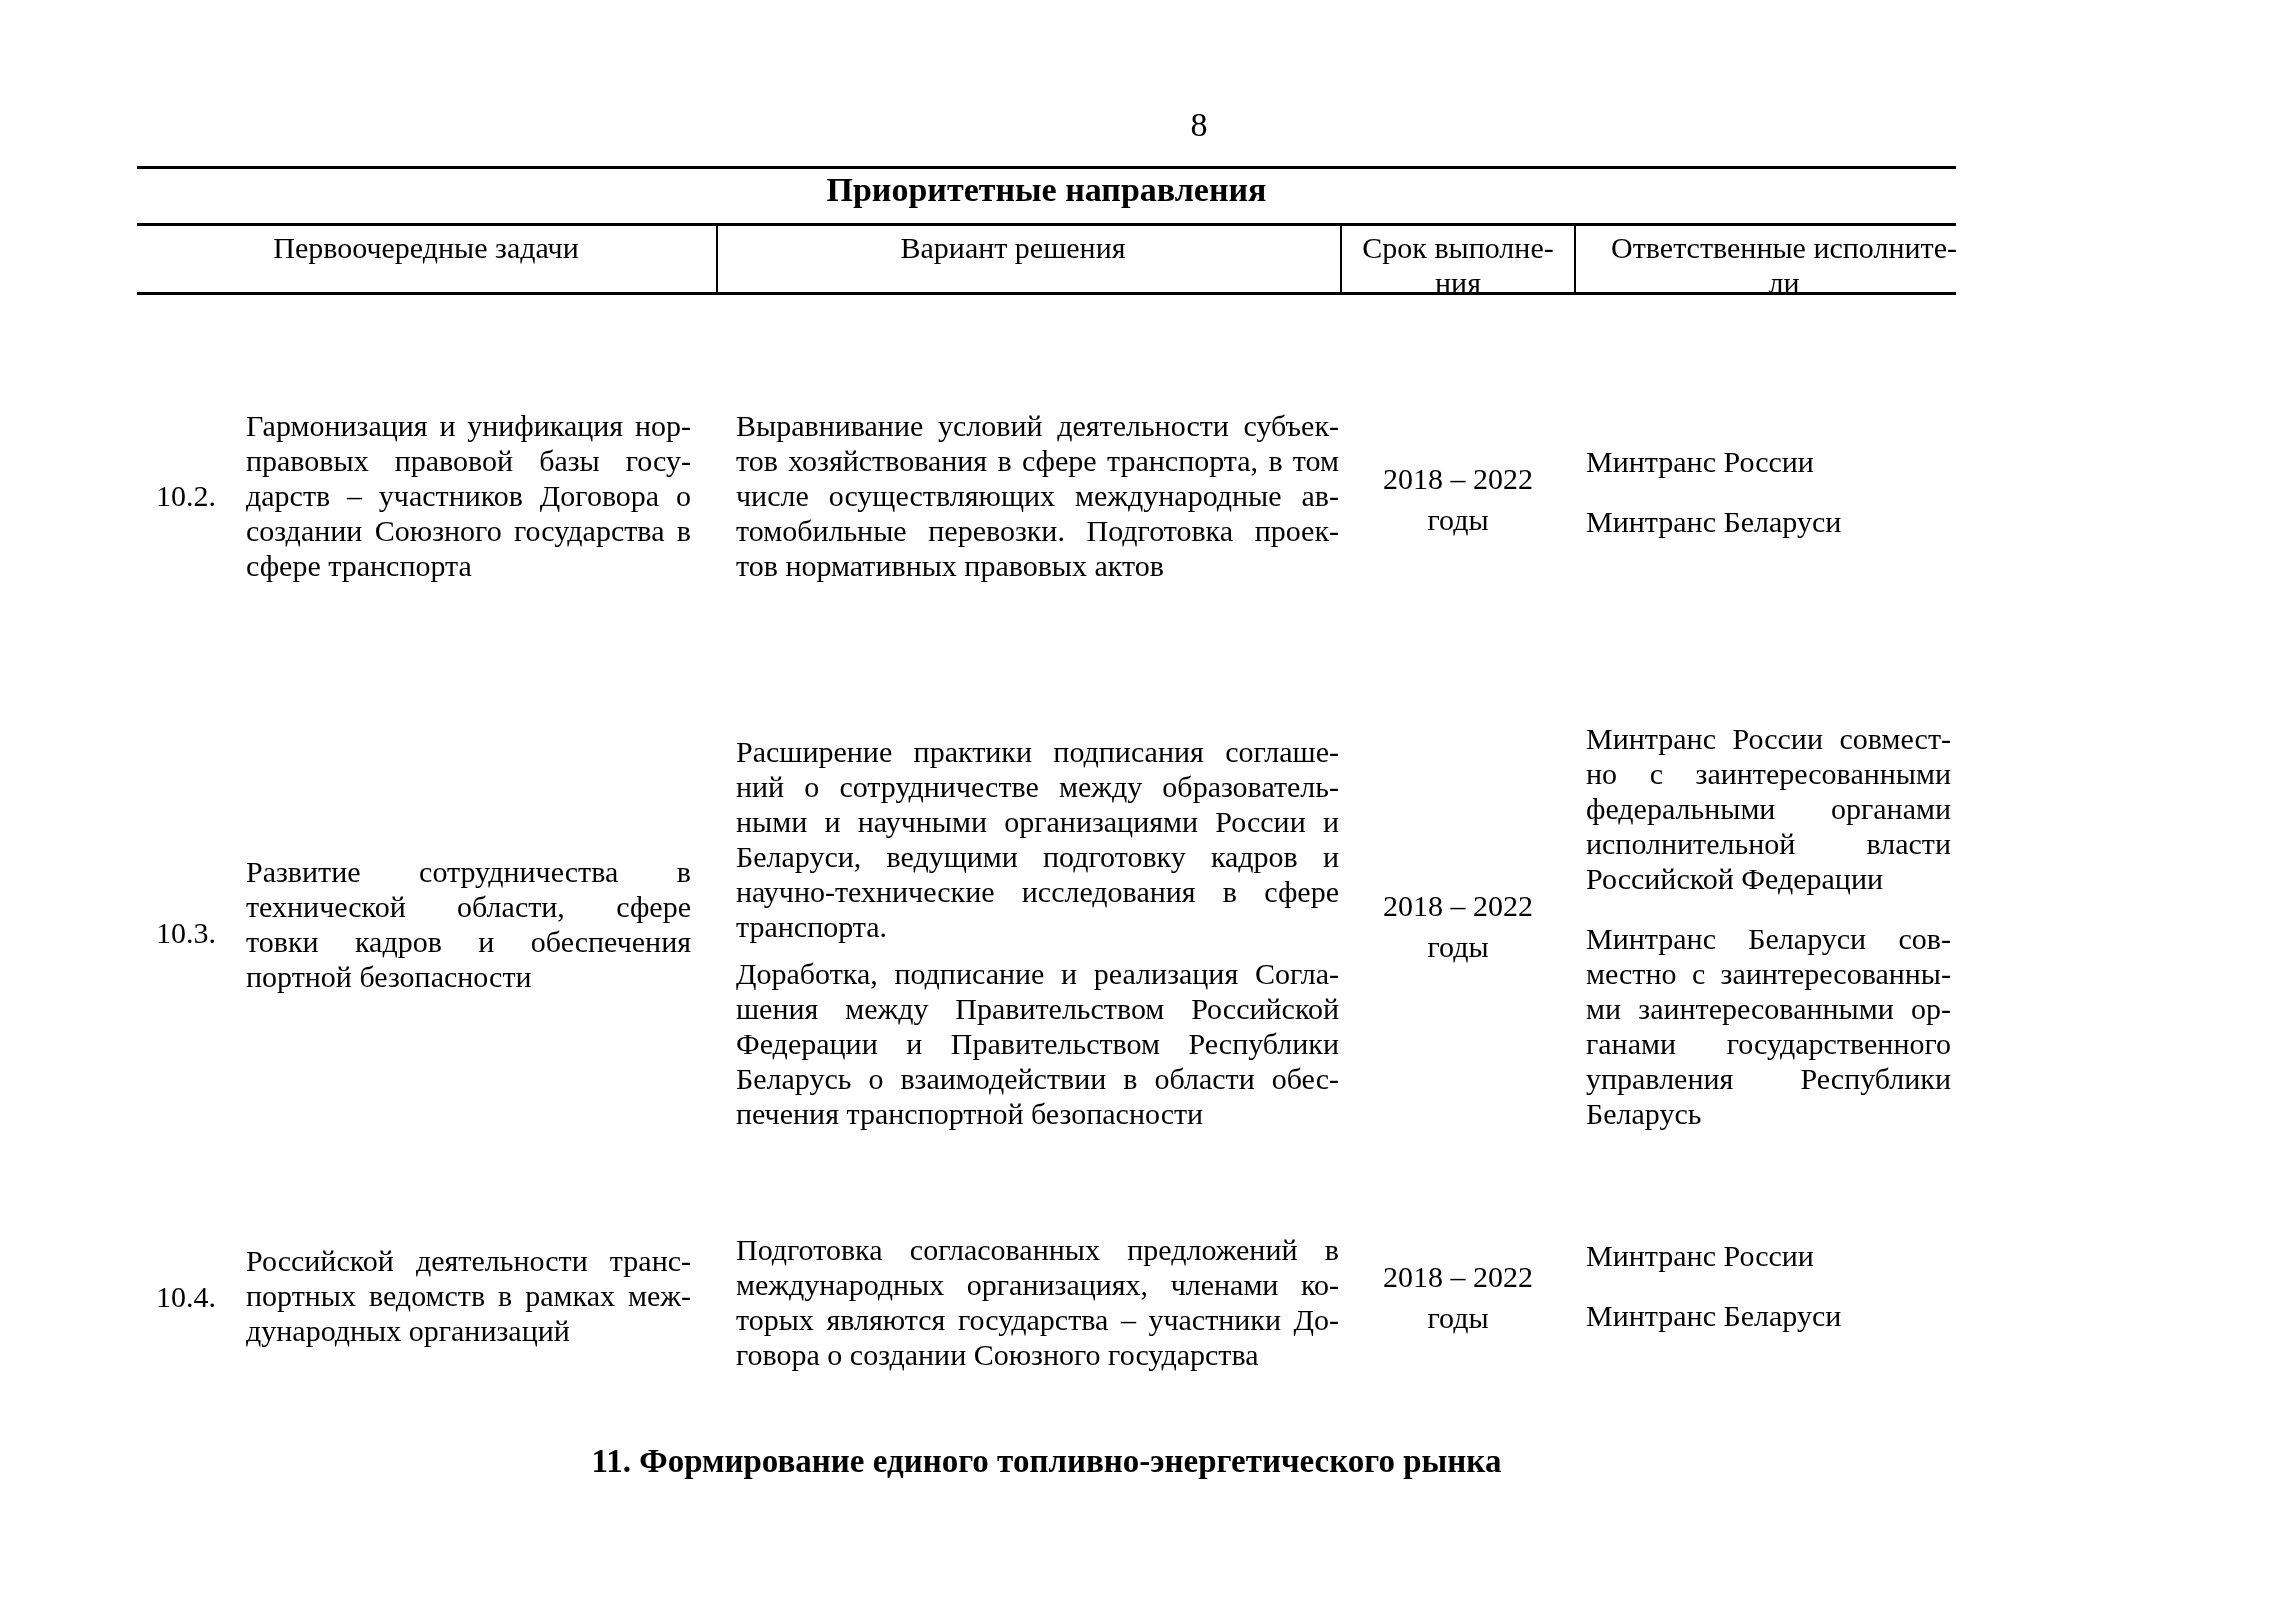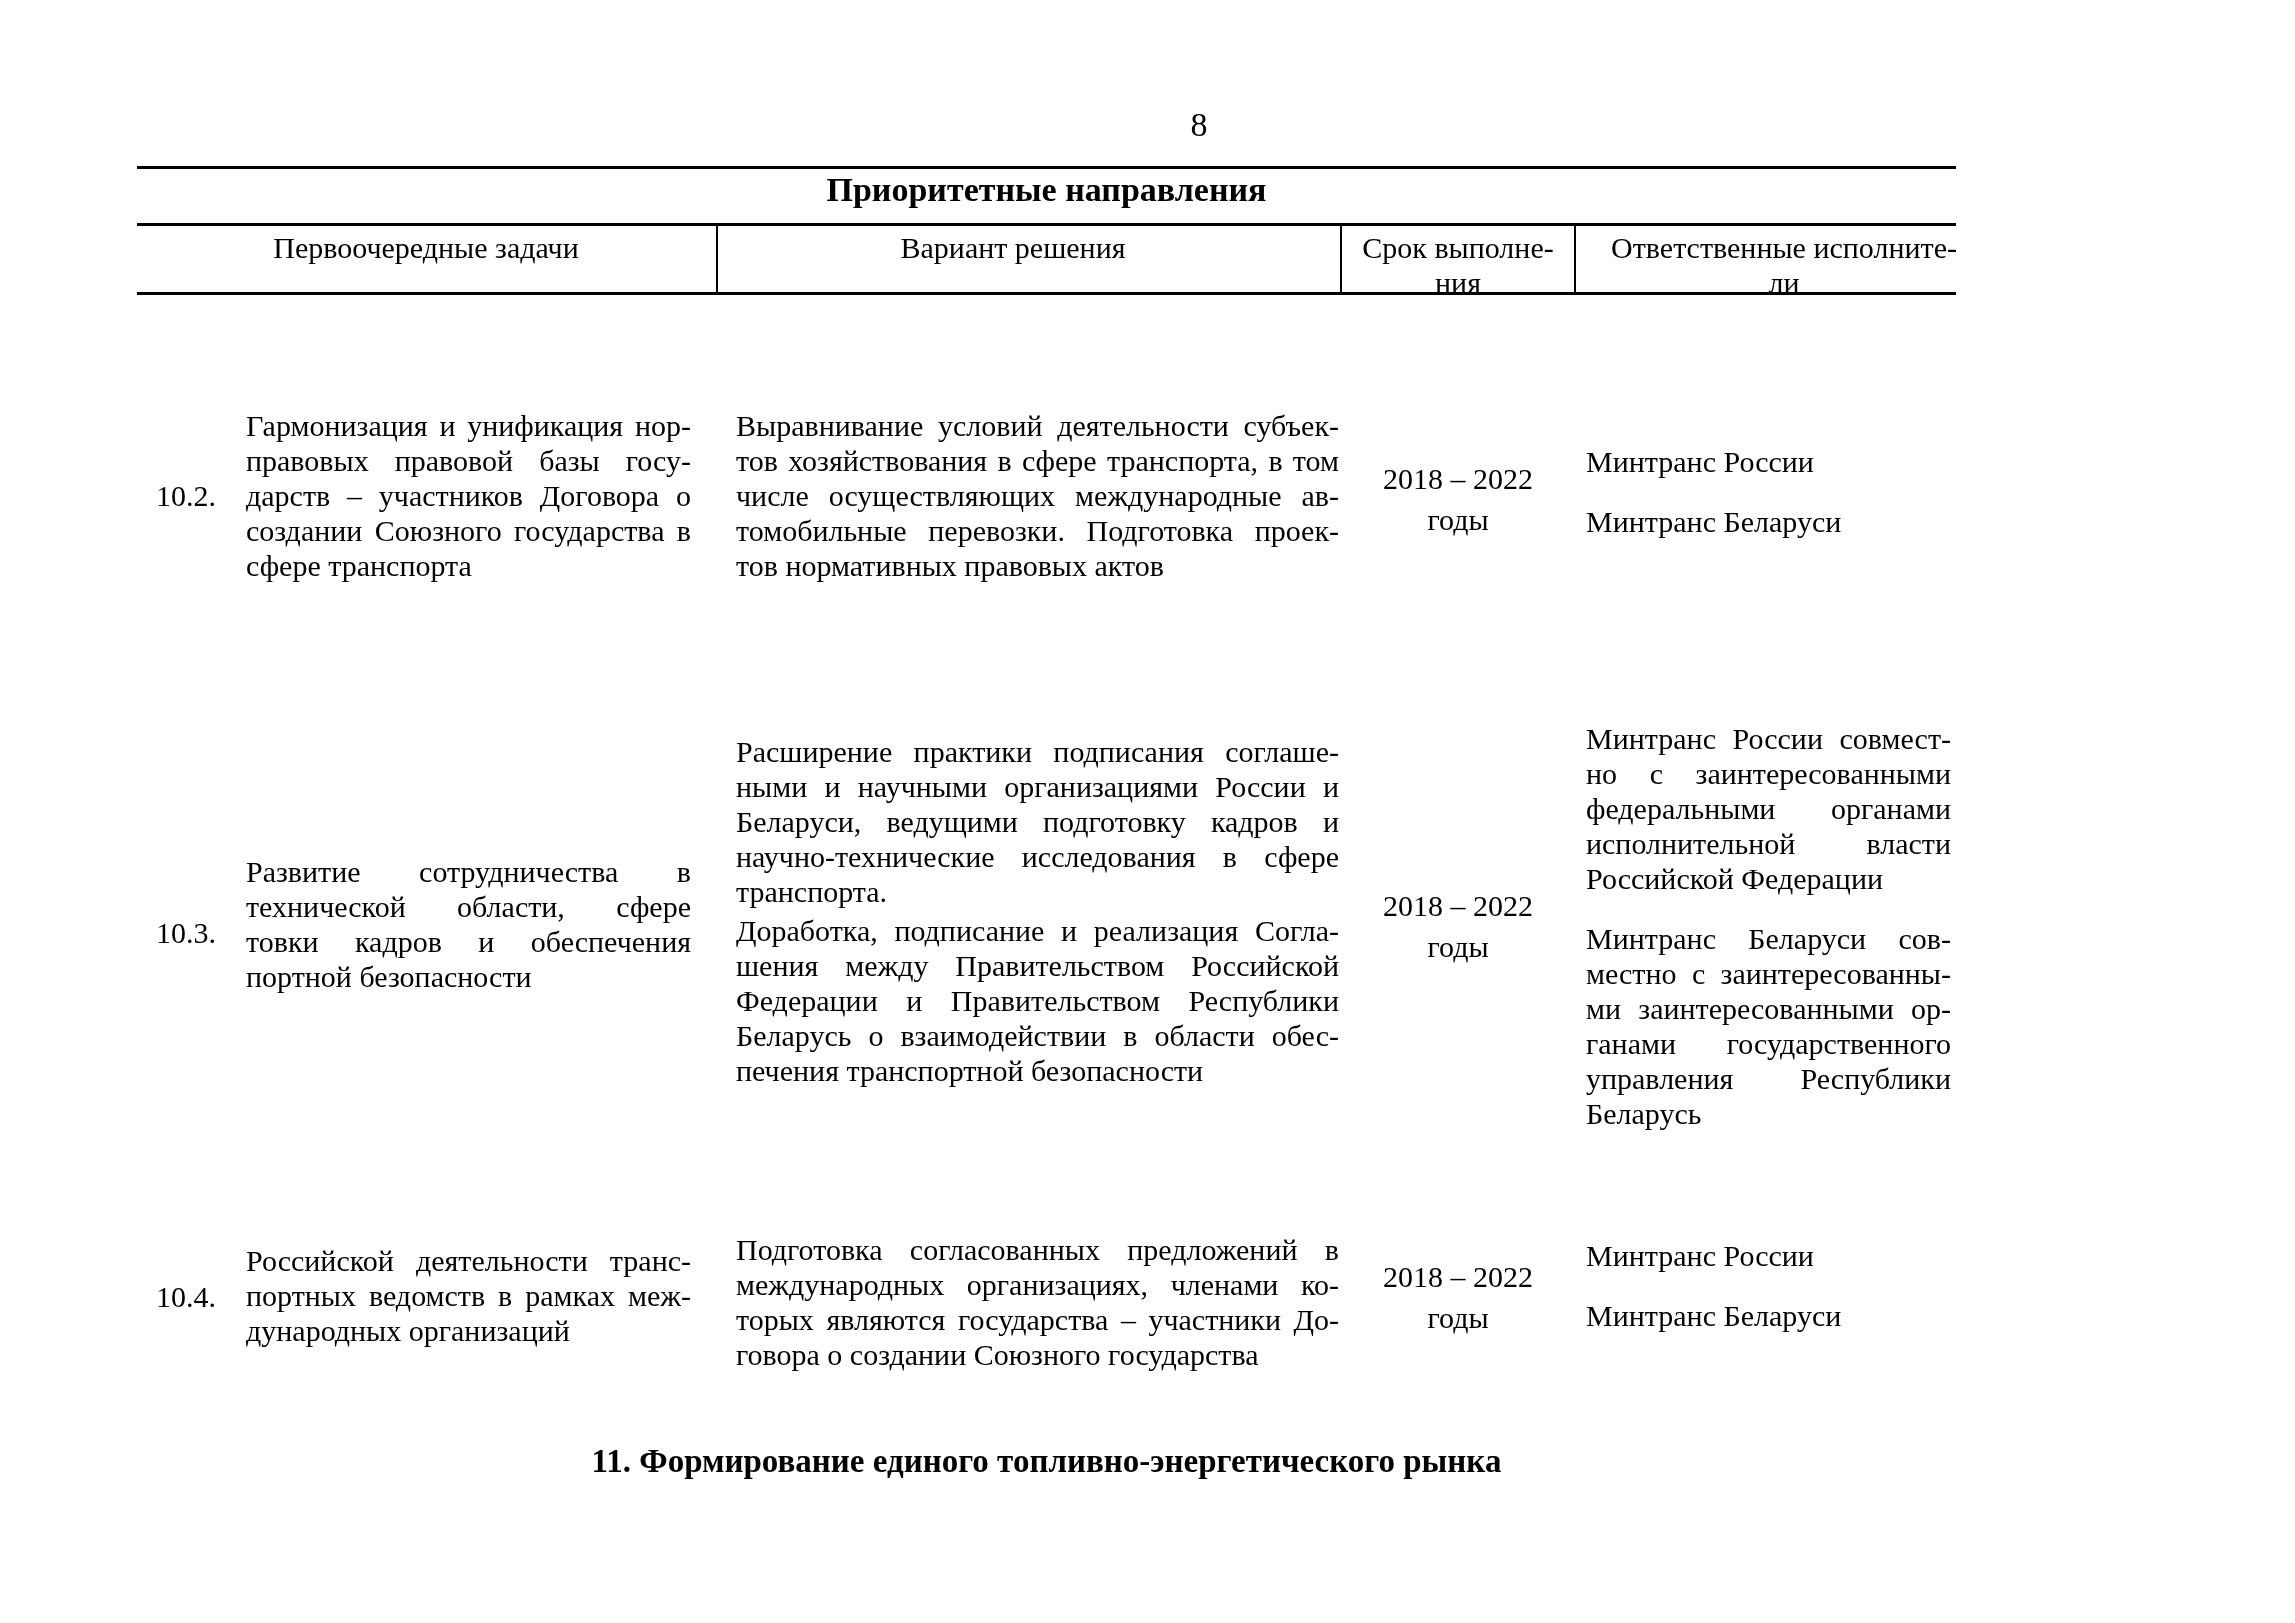--- a/index.html
+++ b/index.html
@@ -25,21 +25,21 @@
   #header-cell-tasks{left:137px;width:578px;}
   #header-cell-solution{left:718px;width:590px;}
   #header-cell-term{left:1342px;width:232px;}
   #header-cell-executors{left:1576px;width:380px;margin-left:18px;}
   .cell{position:absolute;font-size:30px;line-height:35px;}
   .rownum{position:absolute;font-size:30px;line-height:35px;left:156px;width:92px;}
   .term{white-space:pre-line;text-align:center;line-height:41px;}
   .tline{text-align:justify;text-align-last:justify;height:35px;overflow:hidden;}
   .tline.tlast{text-align:left;text-align-last:left;}
   .exec-text .para + .para{margin-top:25px;}
-  .sol-text .para + .para{margin-top:4px;}
+  .sol-text .para + .para{margin-top:12px;}
   
   #r1-num{top:478px;}
   #r1-task{left:246px;top:408px;width:445px;}
   #r1-sol{left:736px;top:408px;width:603px;}
   #r1-term{left:1342px;top:458px;width:232px;}
   #r1-exec{left:1586px;top:444px;width:365px;}
   
   #r2-num{top:915px;}
   #r2-task{left:246px;top:854px;width:445px;}
   #r2-sol{left:736px;top:734px;width:603px;}
@@ -117,20 +117,21 @@
         <div class="para">
           <div class="tline">Развитие сотрудничества в научно-</div>
           <div class="tline">технической области, сфере подго-</div>
           <div class="tline">товки кадров и обеспечения транс-</div>
           <div class="tline tlast">портной безопасности</div>
         </div>
       </div>
     <div class="cell sol-text" id="r2-sol">
         <div class="para">
           <div class="tline">Расширение практики подписания соглаше-</div>
+          <div class="tline">ний о сотрудничестве между образователь-</div>
           <div class="tline">ными и научными организациями России и</div>
           <div class="tline">Беларуси, ведущими подготовку кадров и</div>
           <div class="tline">научно-технические исследования в сфере</div>
           <div class="tline tlast">транспорта.</div>
         </div>
         <div class="para">
           <div class="tline">Доработка, подписание и реализация Согла-</div>
           <div class="tline">шения между Правительством Российской</div>
           <div class="tline">Федерации и Правительством Республики</div>
           <div class="tline">Беларусь о взаимодействии в области обес-</div>

